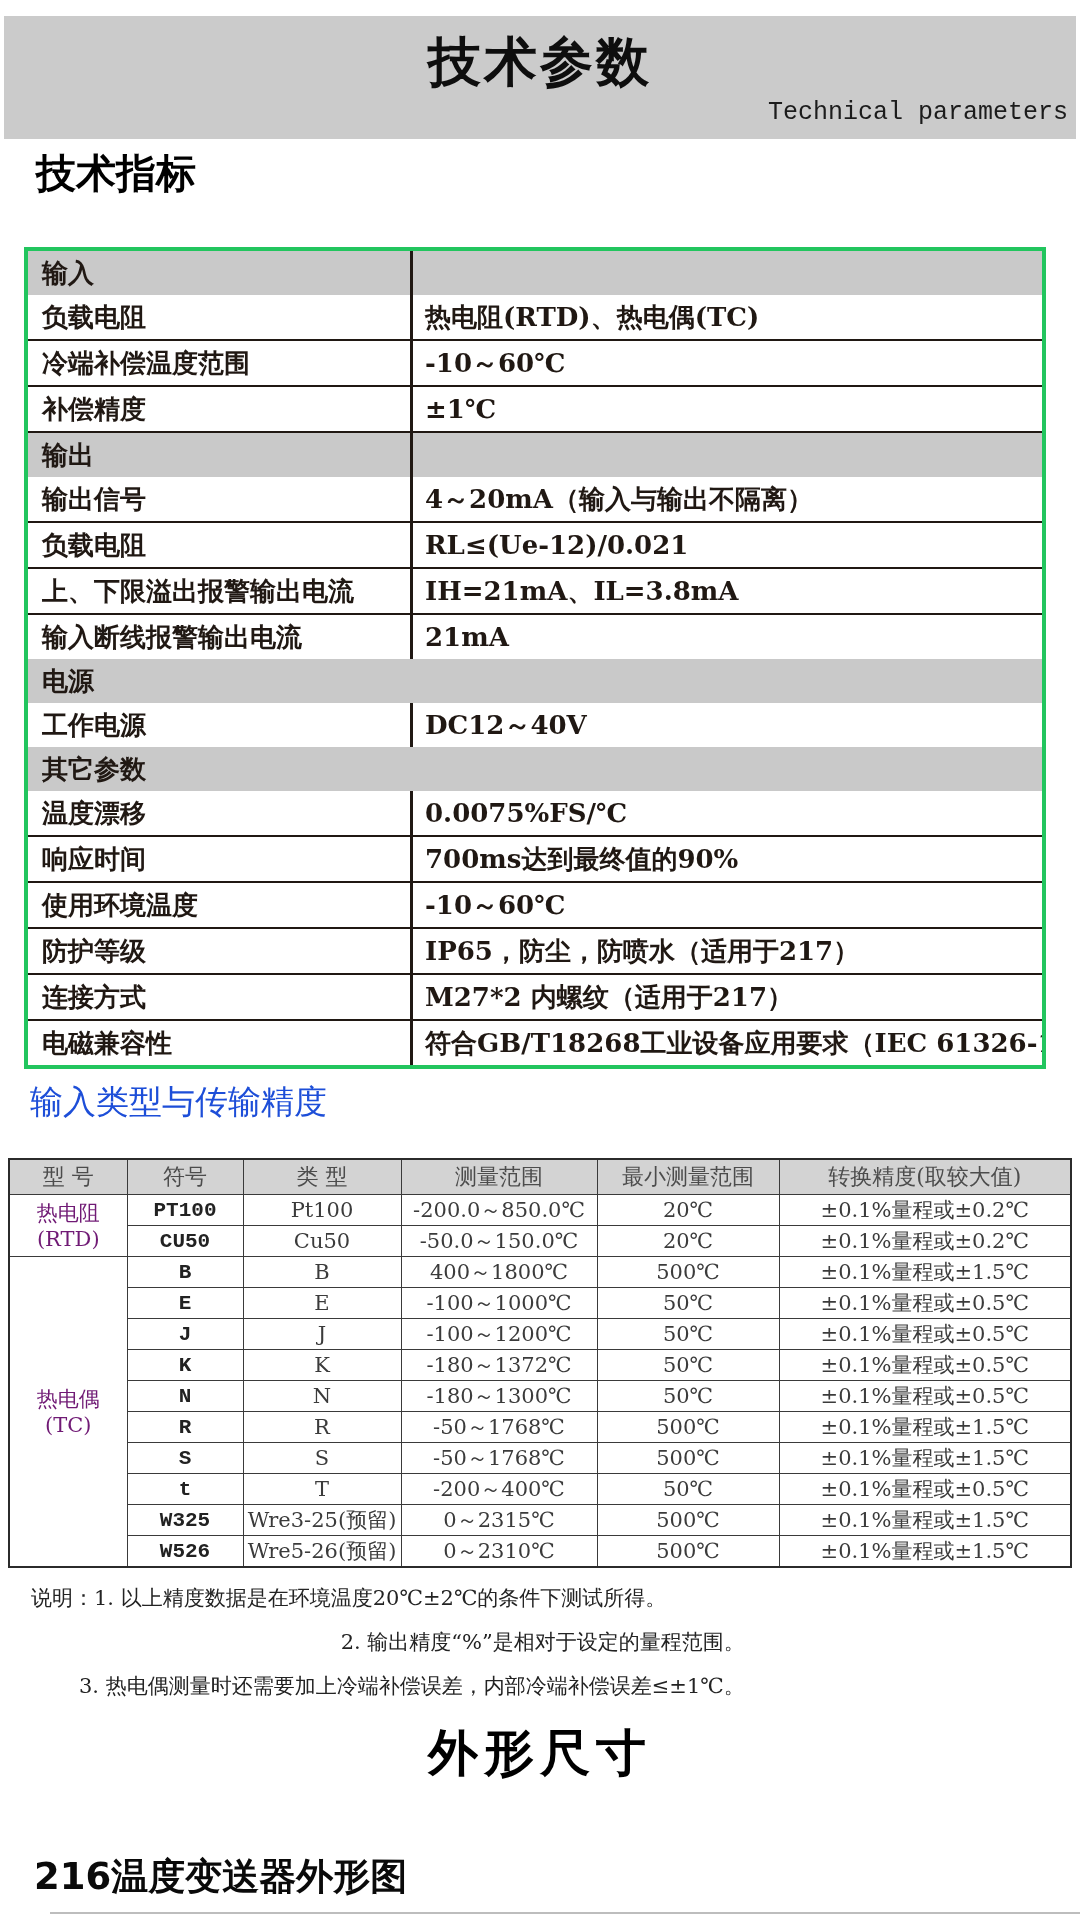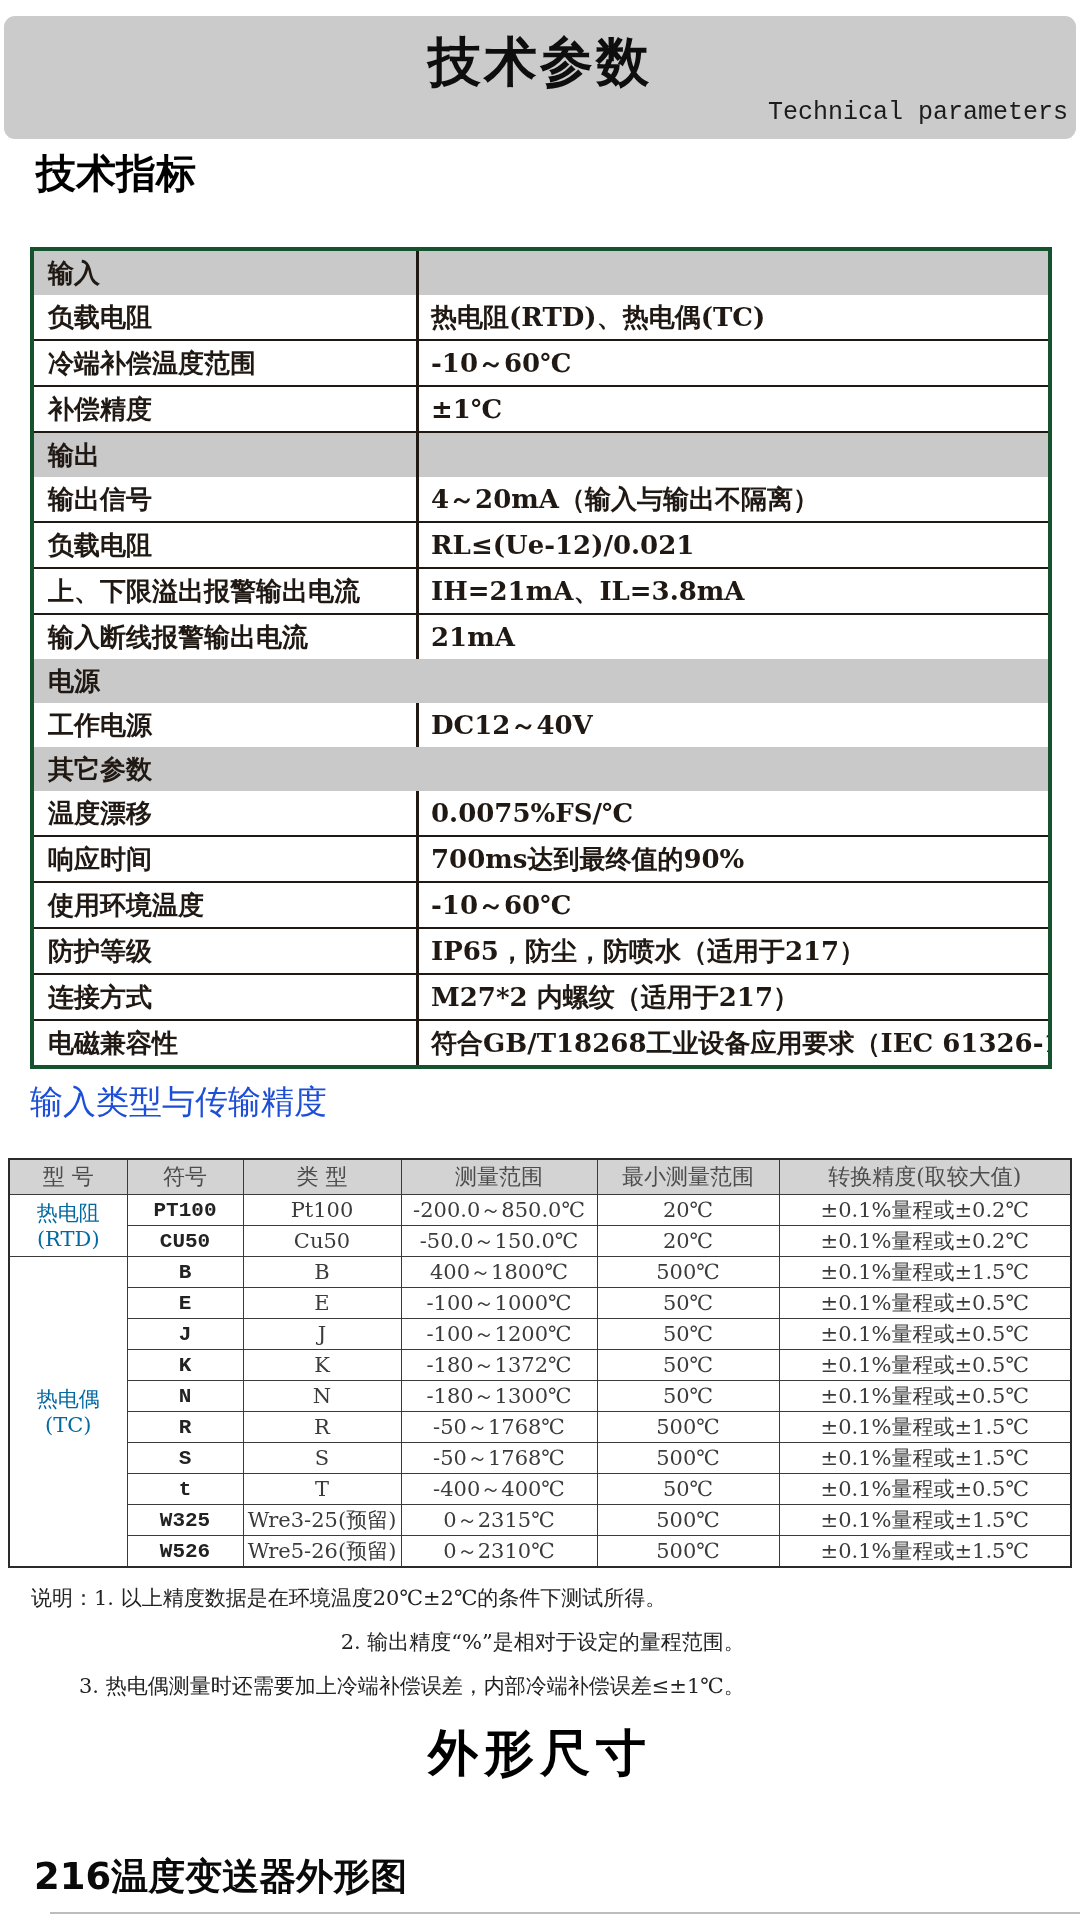--- a/index.html
+++ b/index.html
@@ -1,53 +1,53 @@
 <!DOCTYPE html>
 <html><head>
 <meta charset="utf-8">
 <style>
   html,body{margin:0;padding:0;background:#ffffff;}
   .page{position:relative;width:1080px;height:1921px;background:#ffffff;overflow:hidden;
         font-family:"DejaVu Sans","Liberation Sans",sans-serif;color:#1a1a1a;}
 
   
-  .banner{position:absolute;left:4px;top:16px;width:1072px;height:123px;background:#cbcbcb;text-align:center;border-radius:11px;}
+  .banner{position:absolute;left:4px;top:16px;width:1072px;height:123px;background:#cbcbcb;text-align:center;}
   .banner .title{margin:0;padding-top:18px;font-size:53px;line-height:56px;font-weight:bold;
                  letter-spacing:3px;color:#0e0e0e;}
   .banner .subtitle{margin:8px;font-size:25px;line-height:30px;font-weight:500;color:#1c1c1c;
                     font-family:Liberation Mono, monospace;text-align:right;}
 
   .h-spec{position:absolute;left:36px;top:146px;font-size:40px;font-weight:bold;color:#000;}
   .h-input{position:absolute;left:30px;top:1080px;font-size:33px;font-weight:normal;color:#1d4ed8;}
   .h-dims{position:absolute;left:0;top:1720px;width:1080px;text-align:center;
           font-size:50px;font-weight:bold;letter-spacing:6px;color:#000;}
   .h-outline{position:absolute;left:34px;top:1852px;font-size:37px;font-weight:bold;color:#0a0a0a;}
 
   
   .t1{position:absolute;left:24px;top:247px;width:1022px;border-collapse:collapse;table-layout:fixed;
       font-family:"DejaVu Serif","Liberation Serif",serif;font-weight:bold;font-size:26px;color:#201813;}
   .t1 td{height:44px;padding:0 0 0 14px;vertical-align:middle;overflow:hidden;white-space:nowrap;}
   .t1 .c1{width:368px;}
-  .t1{border:4px solid #14532d;margin-left:6px;}
+  .t1{border:4px solid #22c55e;}
   .t1 tr.w td{border-bottom:2px solid #201813;}
   .t1 tr.nbb td{border-bottom:none;}
   .t1 tr:last-child td{border-bottom:none;}
   .t1 td.l{border-right:3px solid #201813;}
   .t1 tr.g td{background:#c9c9c9;}
   .t1 td.val{padding-left:12px;}
 
   
   .t2{position:absolute;left:8px;top:1158px;width:1062px;border-collapse:collapse;table-layout:fixed;
       font-family:"DejaVu Serif","Liberation Serif",serif;font-size:21px;color:#3b3b3b;}
   .t2{border:2px solid #2b2b2b;padding-left:24px;}
   .t2 th,.t2 td{border:1px solid #3a3a3a;text-align:center;vertical-align:middle;padding:0;overflow:hidden;}
   .t2 thead th{height:34px;background:#d3d3d3;color:#4c4c4c;font-size:22px;font-weight:normal;}
   .t2 tbody td{height:30px;}
   .t2 td.sym{font-family:"Liberation Mono","DejaVu Sans Mono",monospace;font-weight:bold;font-size:21px;color:#222;}
-  .t2 td.grp{font-size:21px;color:#0369a1;line-height:26px;}
+  .t2 td.grp{font-size:21px;color:#701a75;line-height:26px;}
 
   
   .notes{position:absolute;left:11px;top:1576px;font-family:"DejaVu Serif","Liberation Serif",serif;
          font-size:21px;line-height:44px;color:#232323;}
   .notes .row{white-space:nowrap;}
   .notes .prefix{display:inline-block;margin-left:20px;}
   .notes .indent{padding-left:68px;text-align:right;}
 
   .bottom-line{position:absolute;left:50px;top:1912px;width:1030px;height:2px;background:#bdbdbd;}
 </style>
@@ -227,21 +227,21 @@
       <tr>
         <td class="sym">S</td>
         <td>S</td>
         <td>-50～1768℃</td>
         <td>500℃</td>
         <td>±0.1%量程或±1.5℃</td>
       </tr>
       <tr>
         <td class="sym">t</td>
         <td>T</td>
-        <td>-400～400℃</td>
+        <td>-200～400℃</td>
         <td>50℃</td>
         <td>±0.1%量程或±0.5℃</td>
       </tr>
       <tr>
         <td class="sym">W325</td>
         <td>Wre3-25(预留)</td>
         <td>0～2315℃</td>
         <td>500℃</td>
         <td>±0.1%量程或±1.5℃</td>
       </tr>

